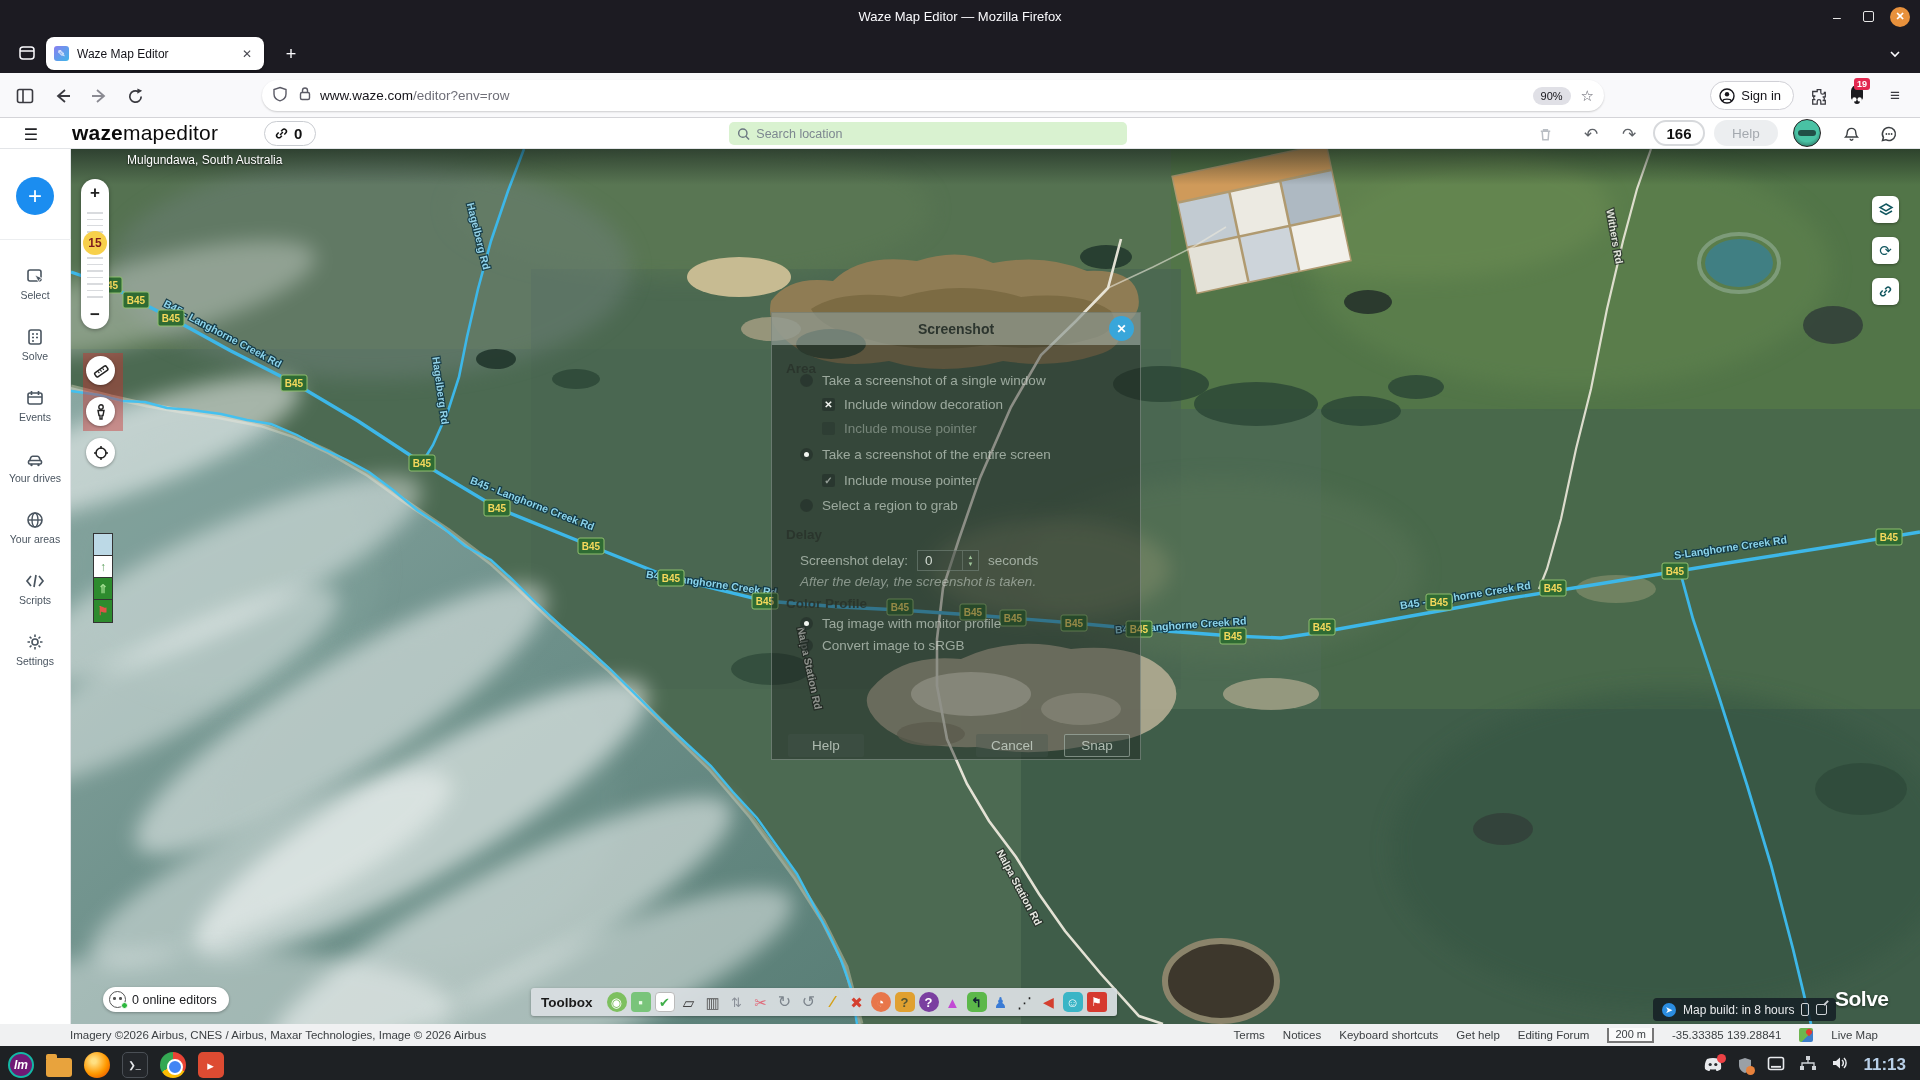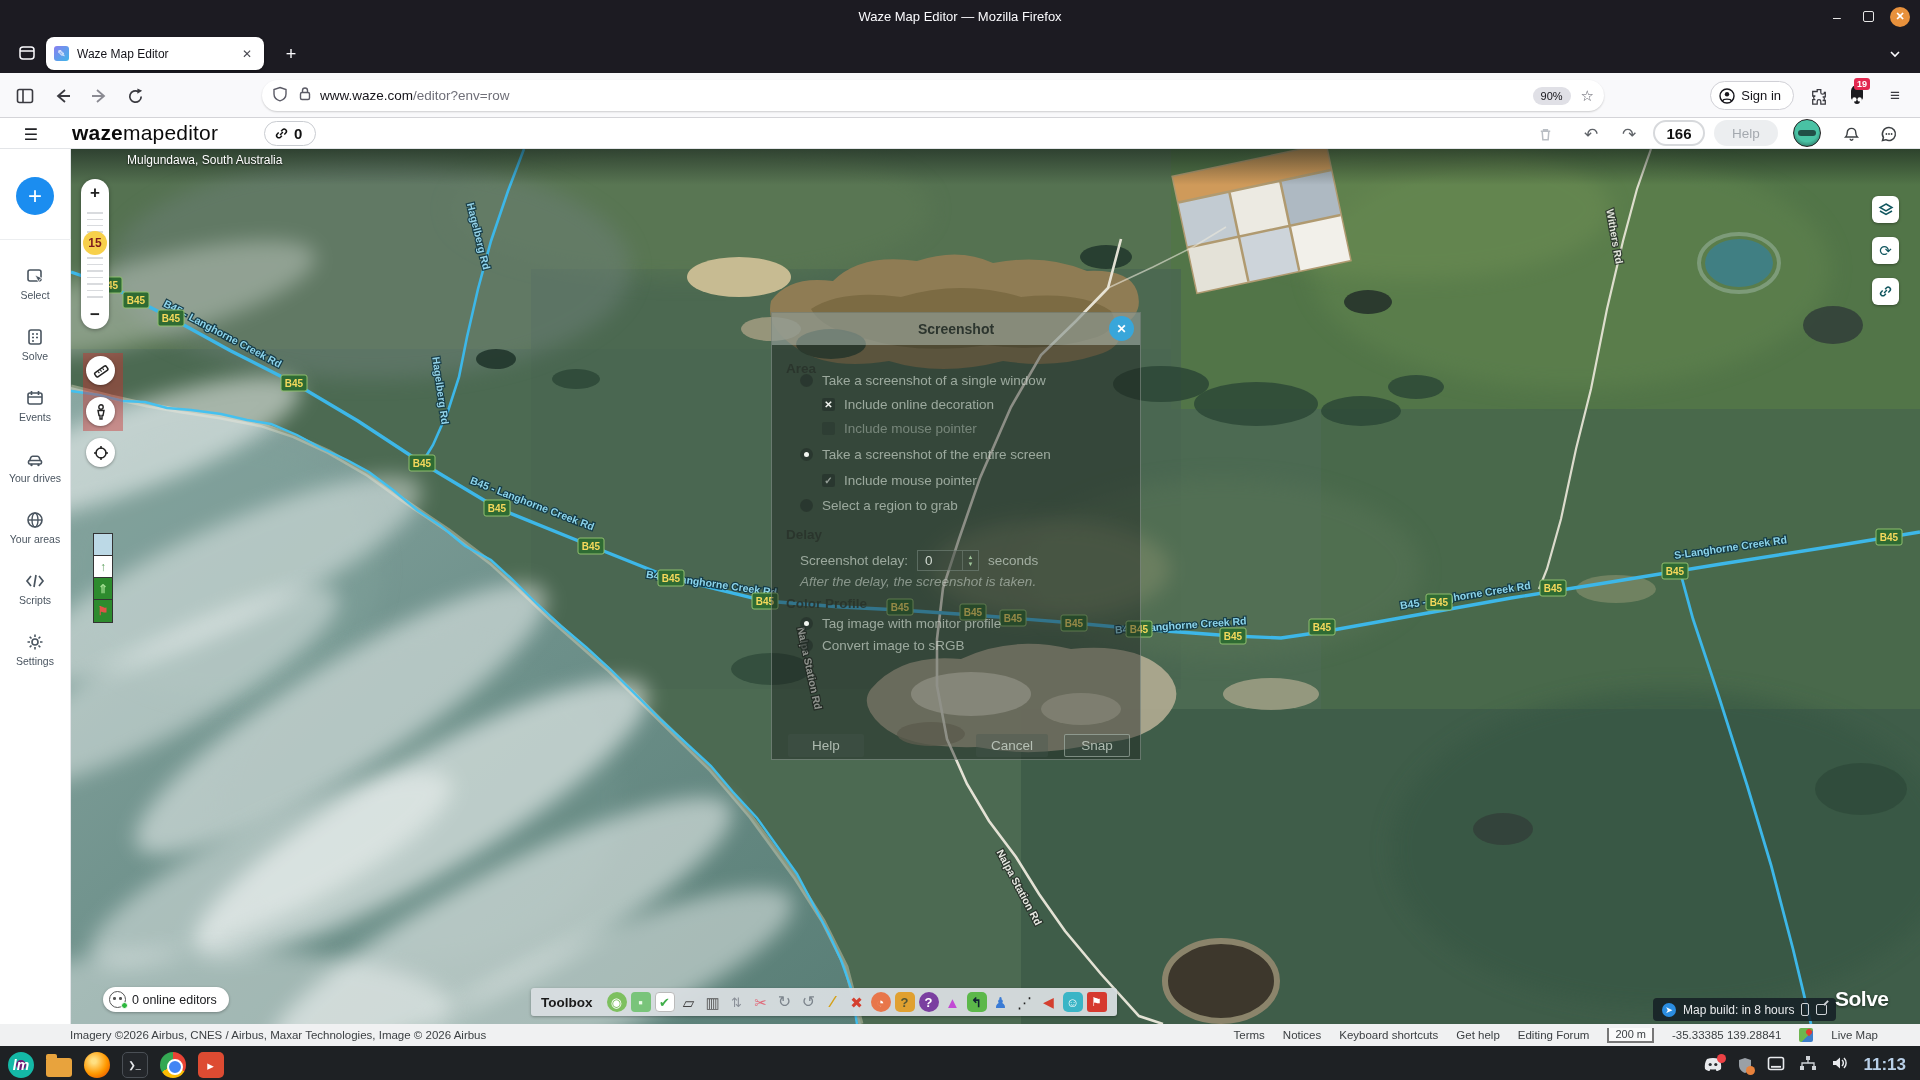--- a/index.html
+++ b/index.html
@@ -121,21 +121,21 @@
   .attrib { margin-left:70px; }
   .sb-right { position:absolute; right:42px; display:flex; align-items:center; gap:18px; }
   .sb-link { color:#3c4043; }
   .scalebox { border-left:2px solid #777; border-right:2px solid #777; border-bottom:2px solid #777; padding:0 6px 1px; background:#fafafa; font-size:11px; }
   .pin-ico { width:14px; height:14px; border-radius:2px; background:linear-gradient(135deg,#6db54f 60%,#3d7ec9 60%); position:relative; }
   .pin-ico:after { content:""; position:absolute; right:1px; top:1px; width:6px; height:6px; border-radius:50% 50% 50% 0; background:#e03c2f; transform:rotate(-45deg); }
 
   .taskbar { height:38px; background:#1e2124; display:flex; align-items:center; position:relative; }
   .tb-left { display:flex; align-items:center; gap:11px; padding-left:8px; }
   .task-ico { width:27px; height:27px; border-radius:5px; display:flex; align-items:center; justify-content:center; font-size:11px; }
-  .mint { width:26px; height:26px; border-radius:50%; background:#701a75; border:8px solid #14b8a6; color:#fff; font-size:14px; font-weight:bold; display:flex; align-items:center; justify-content:center; font-style:italic; }
+  .mint { width:26px; height:26px; border-radius:50%; background:#701a75; border:2px solid #14b8a6; color:#fff; font-size:12px; font-weight:bold; display:flex; align-items:center; justify-content:center; font-style:italic; }
   .folder { position:relative; width:26px; height:19px; background:#e8a33d; border-radius:2px 3px 3px 3px; margin-top:4px; }
   .folder:before { content:""; position:absolute; left:0; top:-4px; width:11px; height:5px; background:#e8a33d; border-radius:2px 2px 0 0; }
   .ffx { width:26px; height:26px; border-radius:50%; background:radial-gradient(circle at 38% 35%, #ffe082 10%, #ff9800 55%, #e65100 90%); }
   .term { width:26px; height:26px; border-radius:5px; background:#23262a; border:1px solid #4a4f55; color:#e8eaed; font-size:9px; display:flex; align-items:center; justify-content:center; }
   .chrome { width:26px; height:26px; border-radius:50%; background:conic-gradient(#ea4335 0 33%, #fbbc04 33% 66%, #34a853 66% 100%); position:relative; }
   .chrome:after { content:""; position:absolute; left:7px; top:7px; width:12px; height:12px; border-radius:50%; background:#4285f4; border:2px solid #fff; }
   .redapp { width:26px; height:26px; border-radius:5px; background:#dd4b32; color:#fff; font-size:13px; display:flex; align-items:center; justify-content:center; }
   .tb-right { position:absolute; right:14px; display:flex; align-items:center; gap:14px; }
   .tray-time { color:#b9d0e8; font-size:17px; font-weight:bold; }
   .badge-dot { position:absolute; right:-3px; top:-3px; width:9px; height:9px; border-radius:50%; background:#ed4245; }
@@ -241,20 +241,27 @@
 
   <div class="wme-header">
     <span class="burger">☰</span>
     <span class="wme-logo"><b>waze</b><span>mapeditor</span></span>
     <span class="permalink">
       <svg width="15" height="15" viewBox="0 0 16 16">
           <path d="M6.5,9.5 L9.5,6.5 M5,7 L3.5,8.5 a2.4,2.4 0 0 0 3.4,3.4 L8.4,10.4 M7.6,5.6 L9.1,4.1 a2.4,2.4 0 0 1 3.4,3.4 L11,9" fill="none" stroke="#111" stroke-width="1.6"></path>
         </svg>
       <span>0</span>
     </span>
+    <div class="search">
+      <svg width="14" height="14" viewBox="0 0 16 16">
+          <circle cx="7" cy="7" r="5" fill="none" stroke="#6a7680" stroke-width="1.7"></circle>
+          <line x1="10.7" y1="10.7" x2="14.5" y2="14.5" stroke="#6a7680" stroke-width="1.7"></line>
+        </svg>
+      <input type="text" placeholder="Search location" style="">
+    </div>
     <span class="hdr-ico" style="left:1532px">
       <svg width="17" height="17" viewBox="0 0 18 18">
           <path d="M4,5.5 h10 M7,5.5 V4 h4 v1.5 M5.5,5.5 l.7,9 h5.6 l.7,-9" fill="none" stroke="#b9bec4" stroke-width="1.6"></path>
         </svg>
     </span>
     <span class="hdr-ico" style="left:1578px;font-size:17px;color:#5f6368">↶</span>
     <span class="hdr-ico" style="left:1616px;font-size:17px;color:#5f6368">↷</span>
     <span class="count-pill">166</span>
     <span class="save-btn">Help</span>
     <span class="avatar"></span>
@@ -586,21 +593,21 @@
           <span>Screenshot</span>
           <span class="dlg-close">✕</span>
         </div>
         <span class="dlg-sec" style="top:48px">Area</span>
         <div class="dlg-row" style="left:28px;top:60px">
           <span class="radio"></span>
           <span>Take a screenshot of a single window</span>
         </div>
         <div class="dlg-row" style="left:50px;top:84px">
           <span class="cbox">✕</span>
-          <span>Include online decoration</span>
+          <span>Include window decoration</span>
         </div>
         <div class="dlg-row dim" style="left:50px;top:108px">
           <span class="cbox dim2"></span>
           <span>Include mouse pointer</span>
         </div>
         <div class="dlg-row" style="left:28px;top:134px">
           <span class="radio sel"></span>
           <span>Take a screenshot of the entire screen</span>
         </div>
         <div class="dlg-row" style="left:50px;top:160px">

